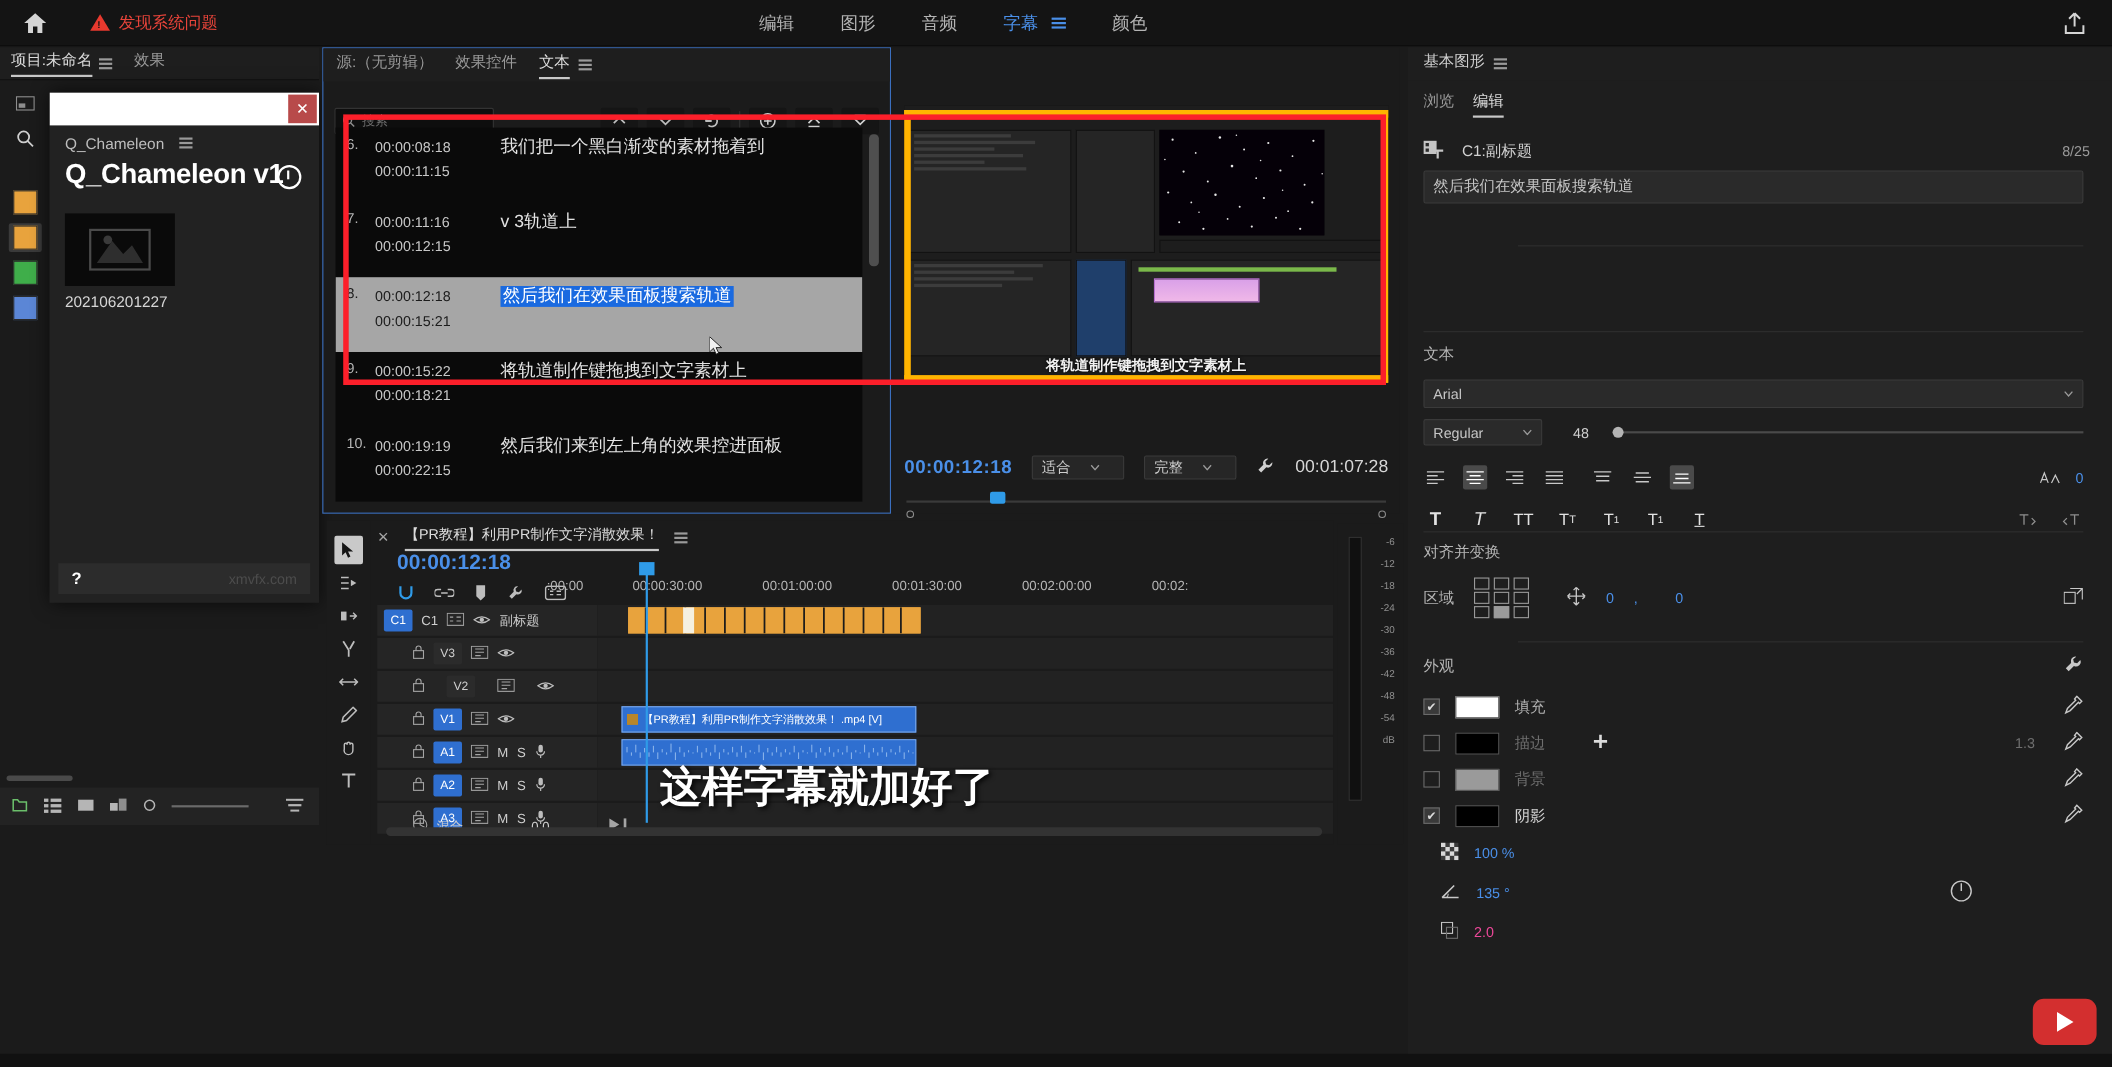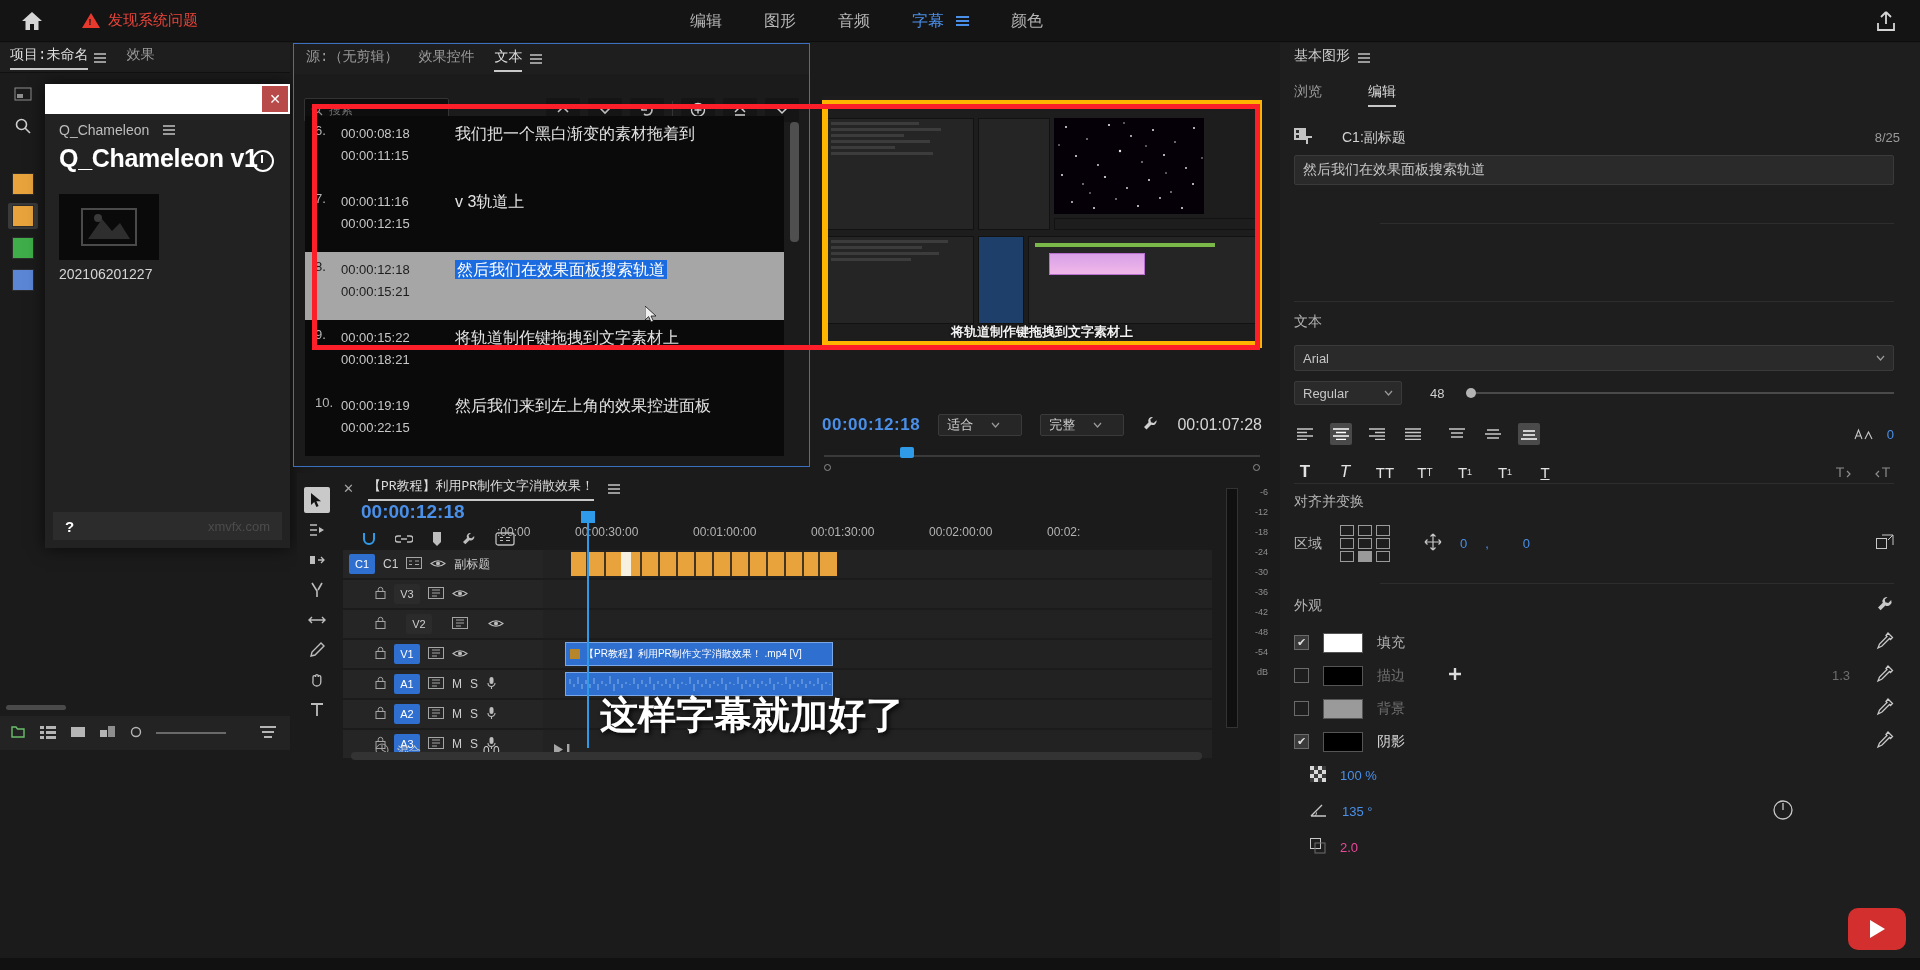--- a/index.html
+++ b/index.html
@@ -27,21 +27,21 @@
   .ws-tabs { position:absolute; left:690px; top:0; height:42px; display:flex; align-items:center; gap:42px; }
   .ws-tab { font-size:16px; color:#b4b4b4; cursor:default; }
   .ws-tab.active { color:#4a8fe8; }
   .ws-burger { display:flex; flex-direction:column; gap:2px; margin-left:-30px; }
   .ws-burger i { display:block; width:13px; height:2px; background:#4a8fe8; }
   .share-icon { position:absolute; right:22px; top:9px; }
 
   
   .panel { position:absolute; background:#1e1e1e; border:1px solid #0f0f0f; }
   .panel-head { height:30px; display:flex; align-items:center; padding:0 10px; gap:20px; background:#1e1e1e;}
-  .ptab { font-size:14px; color:#9a9a9a; position:relative; padding-bottom:5px; white-space:nowrap;font-family:Liberation Mono, monospace;}
+  .ptab { font-size:14px; color:#9a9a9a; position:relative; padding-bottom:5px; white-space:nowrap;}
   .ptab.active { color:#dcdcdc; }
   .ptab.active::after { content:""; position:absolute; left:0; right:0; bottom:-1px; height:2px; background:#c8c8c8;}
   .burger { display:inline-flex; flex-direction:column; gap:2px; vertical-align:middle; }
   .burger i { display:block; width:12px; height:2px; background:#9a9a9a; }
 
   
   #projectPanel { left:0; top:43px; width:290px; height:707px; background:#1b1b1b; border:none; }
   #projectPanel .panel-head { border-bottom:1px solid #111; }
   .proj-body { position:absolute; left:0; top:30px; right:0; bottom:0; background:#1b1b1b; }
   .proj-rail { position:absolute; left:8px; top:8px; width:34px; bottom:40px; }
@@ -854,26 +854,26 @@
   <div class="panel" id="egPanel">
     <div class="panel-head" style="padding-left:14px;">
       <span class="ptab" style="color:#cfcfcf;">基本图形</span>
       <span class="burger" style="margin-left:-12px;">
           <i></i>
           <i></i>
           <i></i>
         </span>
     </div>
 
-    <div class="eg-row" style="position:absolute;left:14px;top:40px;gap:46px;align-items:center;">
+    <div class="eg-row" style="position:absolute;left:14px;top:40px;gap:17px;align-items:center;">
       <span class="ptab">浏览</span>
       <span class="ptab active">编辑</span>
     </div>
 
-    <div class="eg-row" style="position:absolute;left:14px;top:84px;right:20px;gap:28px;">
+    <div class="eg-row" style="position:absolute;left:14px;top:84px;right:20px;gap:15px;">
       <span>
         <svg width="20" height="18" viewBox="0 0 20 18">
             <rect x="0" y="1" width="12" height="12" fill="#c4c4c4"></rect>
             <rect x="2" y="3" width="3" height="3" fill="#2b2b2b"></rect>
             <rect x="2" y="8" width="3" height="3" fill="#2b2b2b"></rect>
             <path d="M8 10 L18 10 M13 10 L13 17" stroke="#c4c4c4" stroke-width="2"></path>
           </svg>
       </span>
       <span style="font-size:14px;color:#d2d2d2;">C1:副标题</span>
       <span style="flex:1"></span>

